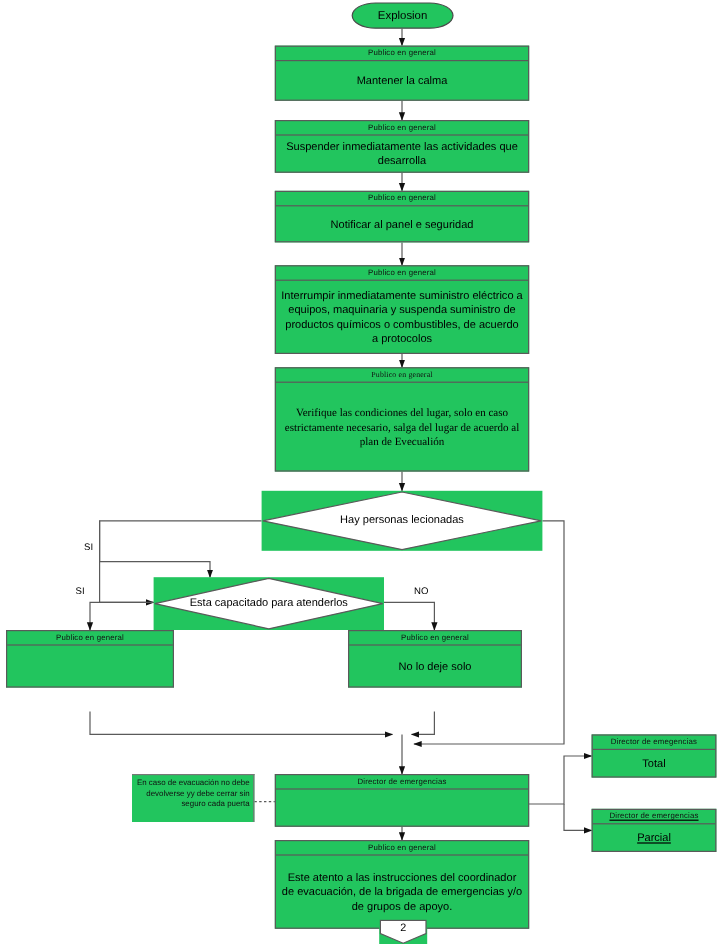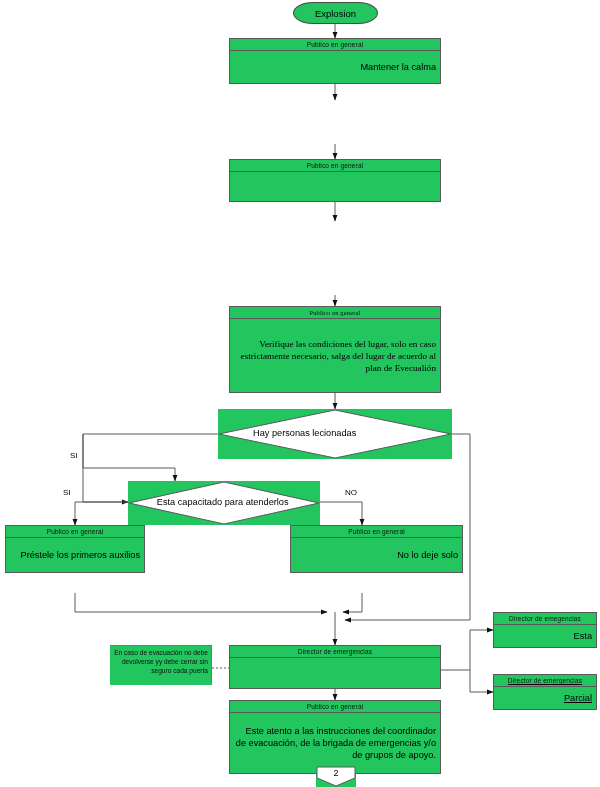--- a/index.html
+++ b/index.html
@@ -44,21 +44,21 @@
     letter-spacing:.15px;
     color:#111;
     white-space:nowrap;
     overflow:hidden;
   }
   .proc .body{
     flex:1;
     display:flex;
     align-items:center;
     justify-content:center;
-    text-align:right;
+    text-align:center;
     font-size:9.2px;
     line-height:12px;
     padding:2px 4px;
     box-sizing:border-box;
     color:#000;
   }
   .proc .body span{display:block;width:100%;}
 
   
   .term{
@@ -73,21 +73,21 @@
   
   .dia{
     display:flex;
     align-items:center;
     justify-content:center;
   }
   .dia svg{position:absolute;left:0;top:0;}
   .dia .txt{
     position:relative;
     z-index:2;
-    text-align:left;
+    text-align:center;
     font-size:9.2px;
     line-height:11.5px;
     width:70%;
   }
   
   .note{
     font-size:6.6px;
     line-height:9.2px;
     text-align:right;
     color:#111;
@@ -172,25 +172,40 @@
     <span>Explosion</span>
   </div>
 
   <div class="node proc" style="left:229px;top:38px;width:212px;height:46px;">
     <div class="role">Publico en general</div>
     <div class="body">
         <span>Mantener la calma</span>
       </div>
   </div>
 
+  <div class="node proc" style="left:229px;top:100px;width:212px;height:44px;">
+    <div class="role">Publico en general</div>
+    <div class="body">
+        <span>Suspender inmediatamente las actividades que desarrolla</span>
+      </div>
+  </div>
 
   <div class="node proc" style="left:229px;top:159px;width:212px;height:43px;">
     <div class="role">Publico en general</div>
-  </div>
-
+    <div class="body">
+        <span>Notificar al panel e seguridad</span>
+      </div>
+  </div>
+
+  <div class="node proc" style="left:229px;top:221px;width:212px;height:74px;">
+    <div class="role">Publico en general</div>
+    <div class="body">
+        <span>Interrumpir inmediatamente suministro eléctrico a equipos, maquinaria y suspenda suministro de productos químicos o combustibles, de acuerdo a protocolos</span>
+      </div>
+  </div>
 
   <div class="node proc" style="left:229px;top:306px;width:212px;height:87px;font-family:Liberation Serif, serif;">
     <div class="role">Publico en general</div>
     <div class="body">
         <span>Verifique las condiciones del lugar, solo en caso estrictamente necesario, salga del lugar de acuerdo al plan de Evecualión</span>
       </div>
   </div>
 
   <div class="node dia" style="left:218px;top:409px;width:234px;height:50px;">
     <svg width="234" height="50">
@@ -205,42 +220,39 @@
     </svg>
     <div class="txt">Esta capacitado para atenderlos</div>
   </div>
 
   <div class="elabel" style="left:70px;top:451px;">SI</div>
   <div class="elabel" style="left:63px;top:488px;">SI</div>
   <div class="elabel" style="left:345px;top:488px;">NO</div>
 
   <div class="node proc" style="left:5px;top:525px;width:140px;height:48px;">
     <div class="role">Publico en general</div>
-    <div class="body">
-        <span>Préstele los primeros auxilios</span>
-      </div>
-  </div>
-
-  <div class="node proc" style="left:290px;top:525px;width:173px;height:48px;">
+  </div>
+
+  <div class="node proc" style="left:290px;top:525px;width:145px;height:48px;">
     <div class="role">Publico en general</div>
     <div class="body">
         <span>No lo deje solo</span>
       </div>
   </div>
 
   <div class="node note" style="left:110px;top:645px;width:102px;height:40px;border-left:0;border-bottom:0;">En caso de evacuación no debe devolverse yy debe cerrar sin seguro cada puerta</div>
 
   <div class="node proc" style="left:229px;top:645px;width:212px;height:44px;">
     <div class="role">Director de emergencias</div>
   </div>
 
   <div class="node proc" style="left:493px;top:612px;width:104px;height:36px;">
     <div class="role">Director de emegencias</div>
     <div class="body">
-        <span>Esta</span>
+        <span>Total</span>
       </div>
   </div>
 
   <div class="node proc" style="left:493px;top:674px;width:104px;height:36px;text-decoration:underline;">
     <div class="role">Director de emergencias</div>
     <div class="body">
         <span>Parcial</span>
       </div>
   </div>
 

